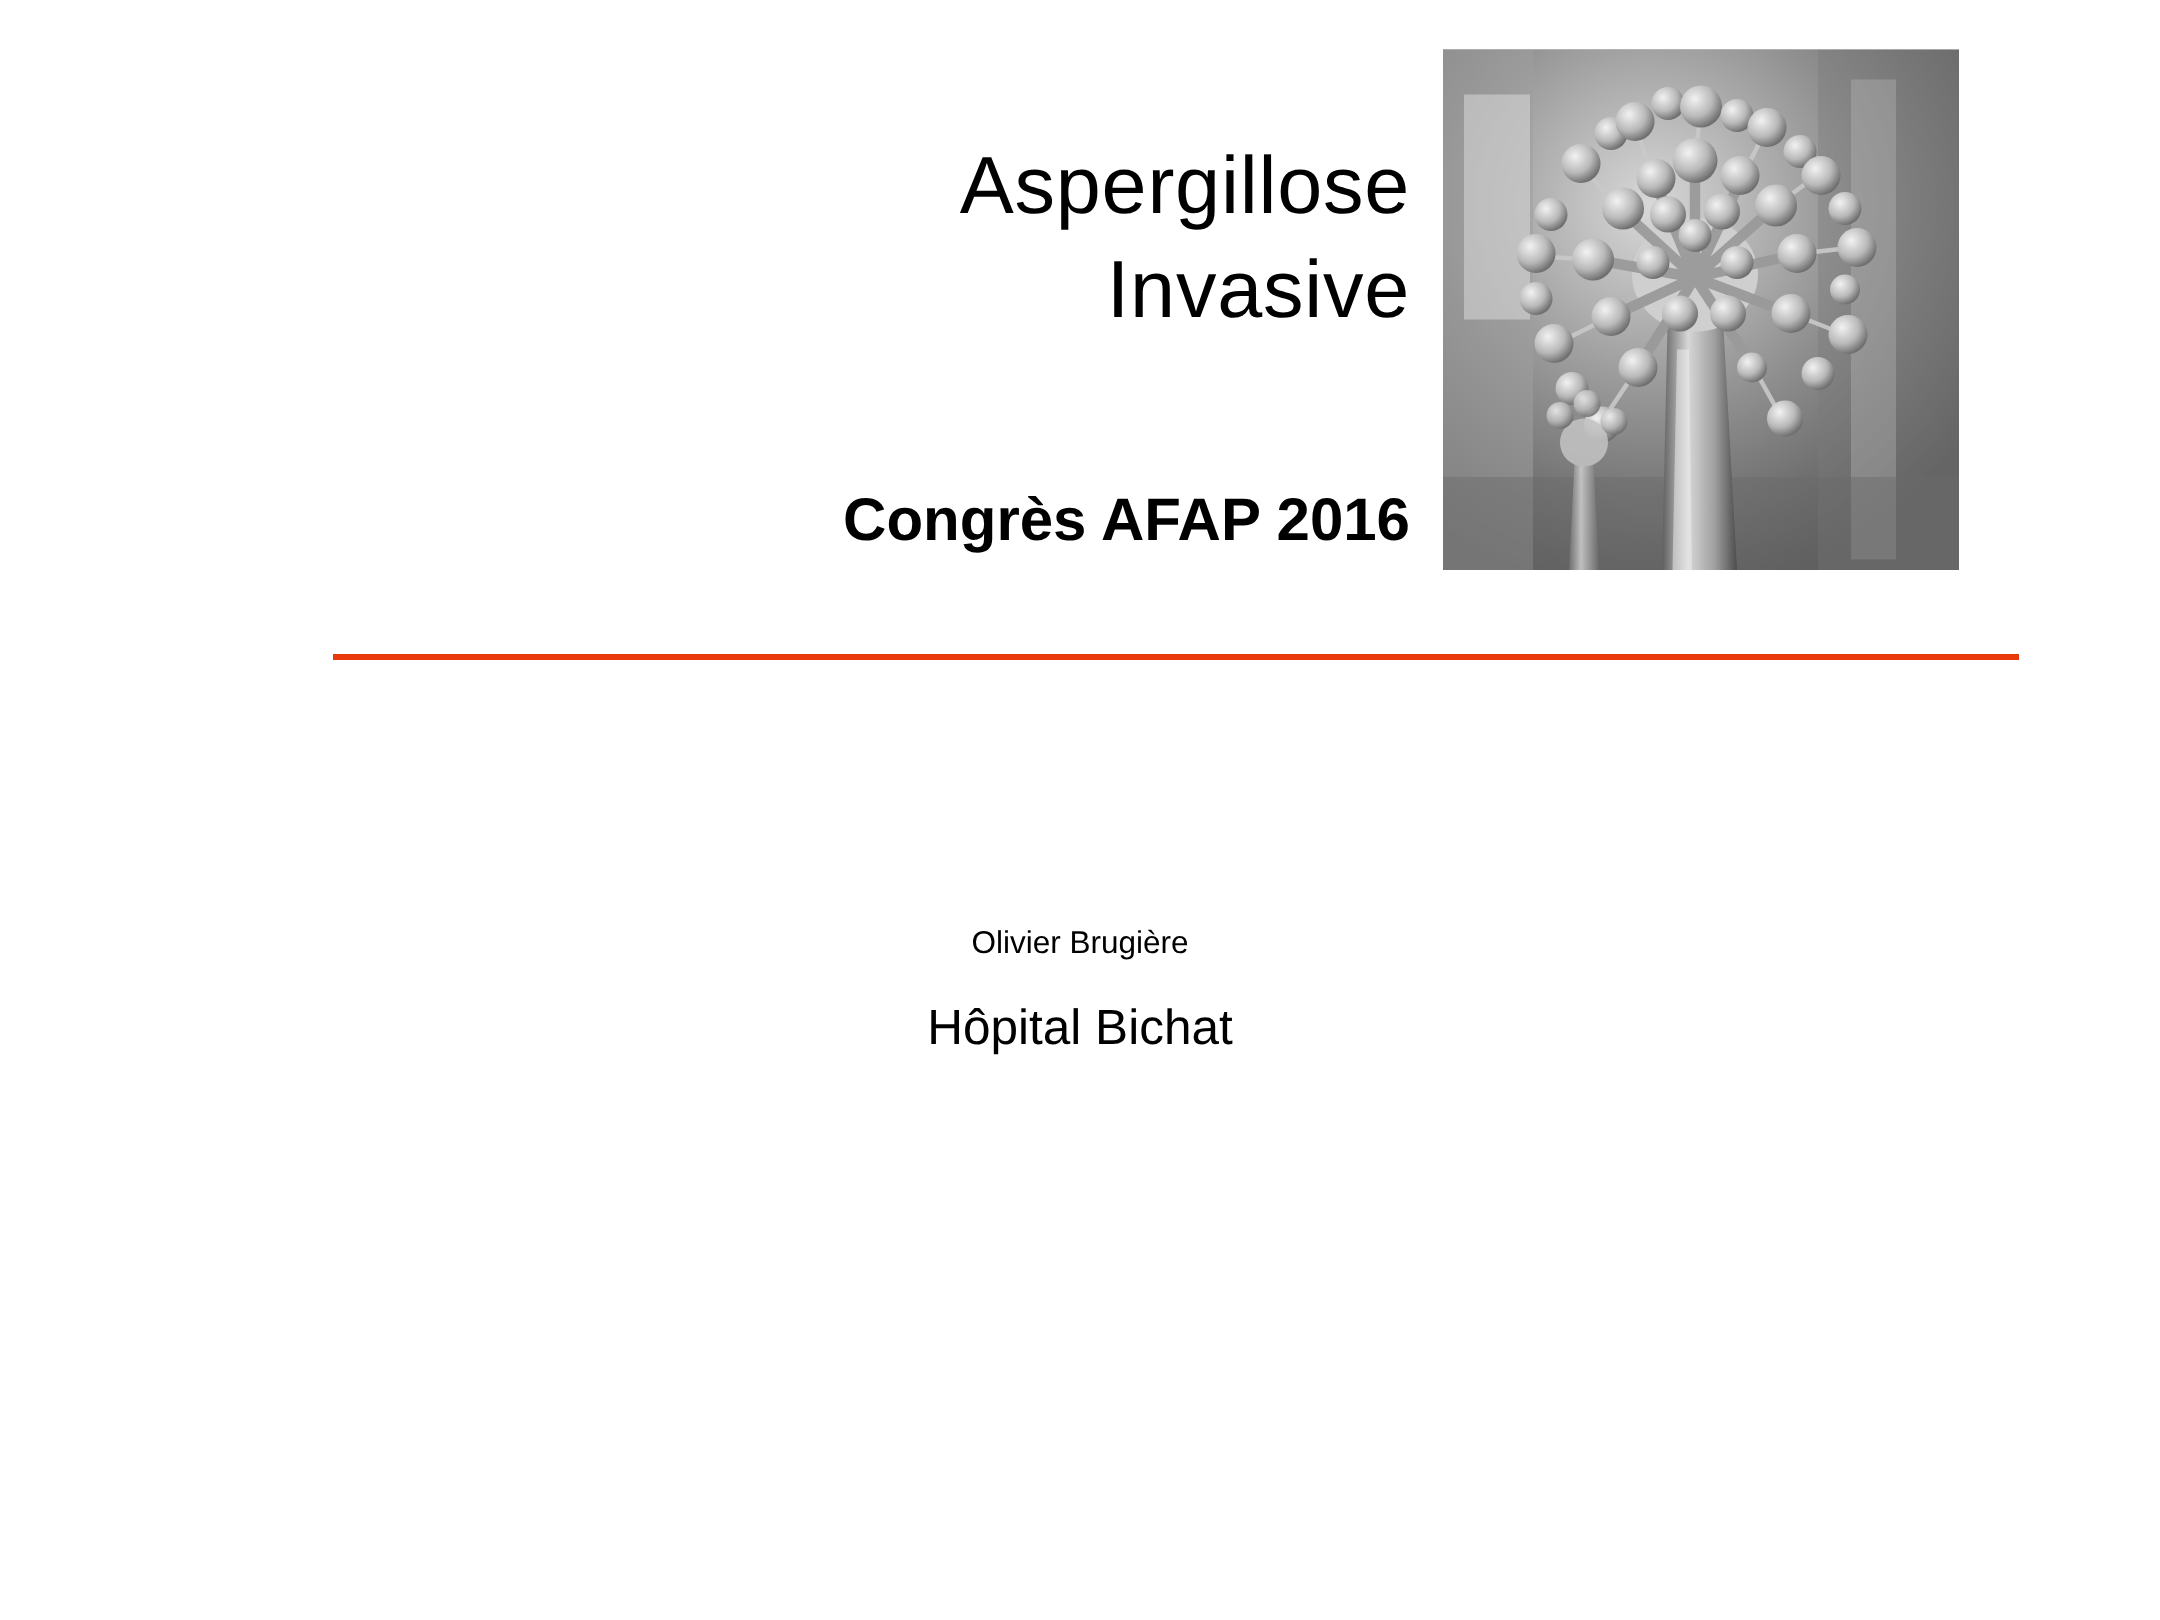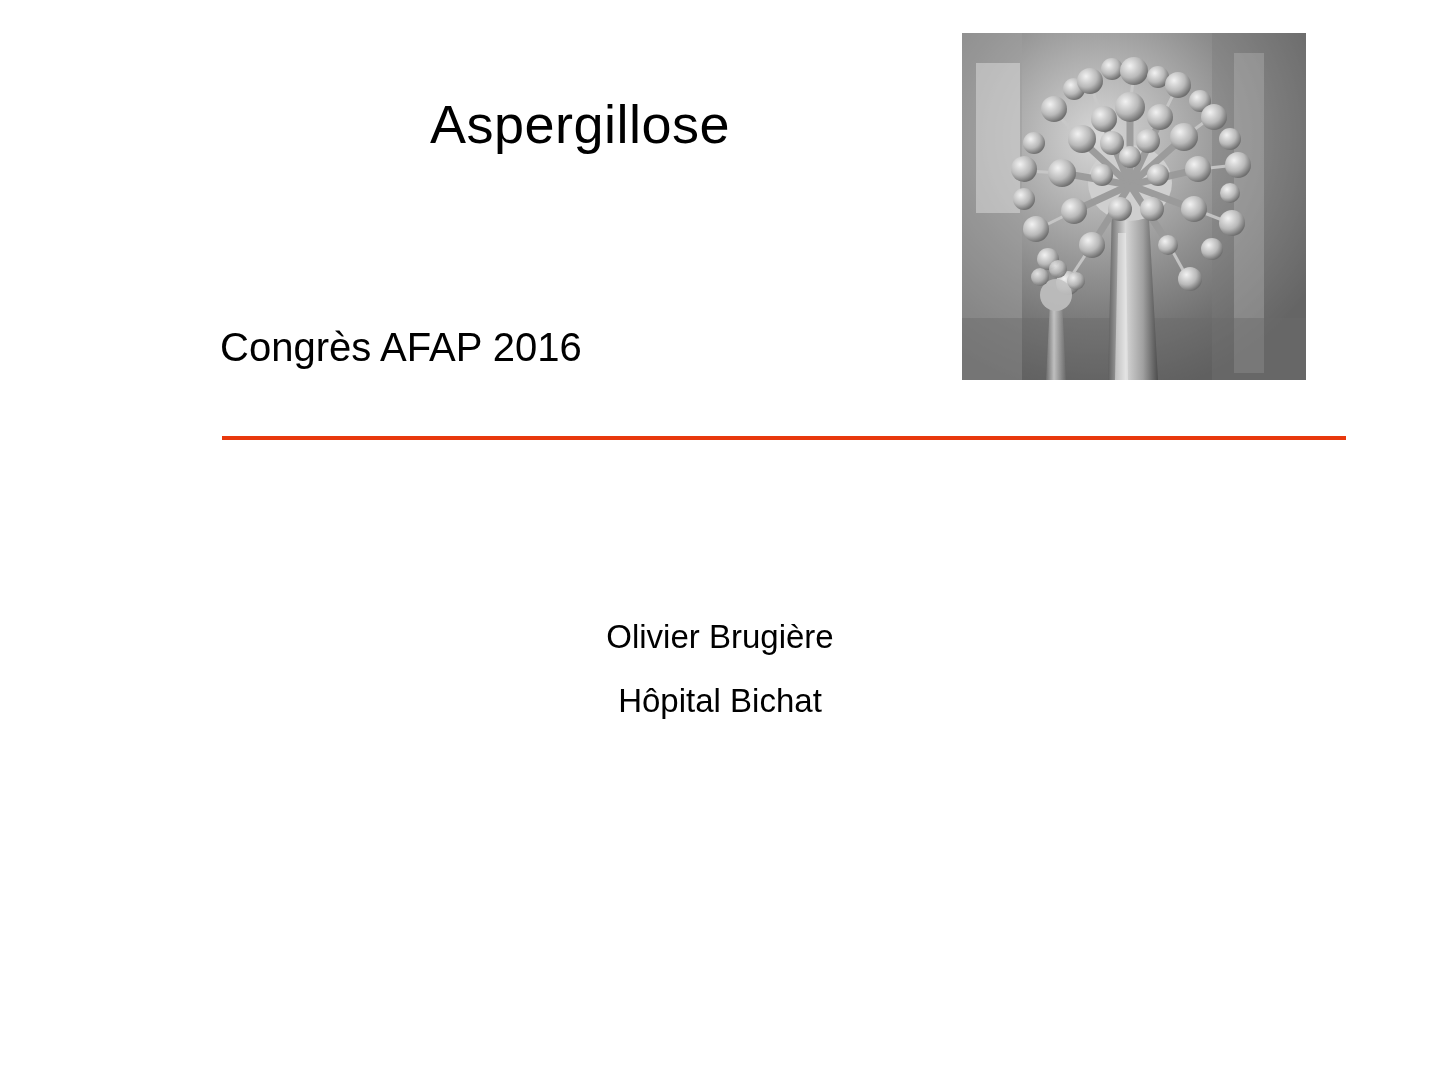--- a/index.html
+++ b/index.html
@@ -23,30 +23,31 @@
     left: 220px;
     top: 90px;
     width: 720px;
     text-align: center;
   }
   .title-line {
     font-size: 54px;
     line-height: 1.28;
     font-weight: 400;
     letter-spacing: 0.5px;
+    text-align: right;
   }
   .subtitle {
     position: absolute;
     left: 220px;
     top: 323px;
     width: 720px;
-    text-align: left;
+    text-align: right;
     font-size: 40px;
     line-height: 1.2;
-    font-weight: 400;
+    font-weight: 700;
   }
 
   
   .image-frame {
     position: absolute;
     left: 962px;
     top: 33px;
     width: 344px;
     height: 347px;
     background: #6d6d6d;
@@ -70,41 +71,42 @@
 
   
   .author-block {
     position: absolute;
     left: 220px;
     top: 615px;
     width: 1000px;
     text-align: center;
   }
   .author-name {
-    font-size: 33px;
+    font-size: 21px;
     line-height: 1.32;
   }
   .author-dept {
     font-size: 33px;
     line-height: 1.14;
     margin-top: 4px;
   }
   .author-hosp {
     font-size: 33px;
     line-height: 1.32;
     margin-top: 20px;
   }
 </style>
 </head>
 <body>
 
 <div class="slide">
 
   <div class="title-block">
     <div class="title-line">Aspergillose</div>
+    <div class="title-line">Invasive</div>
   </div>
 
   <div class="subtitle">Congrès AFAP 2016</div>
 
   <div class="image-frame">
     <svg viewBox="0 0 344 347" preserveAspectRatio="none" aria-hidden="true">
       <defs>
         <radialGradient id="bg1" cx="40%" cy="30%" r="75%">
           <stop offset="0%" stop-color="#d8d8d8"></stop>
           <stop offset="55%" stop-color="#8e8e8e"></stop>

